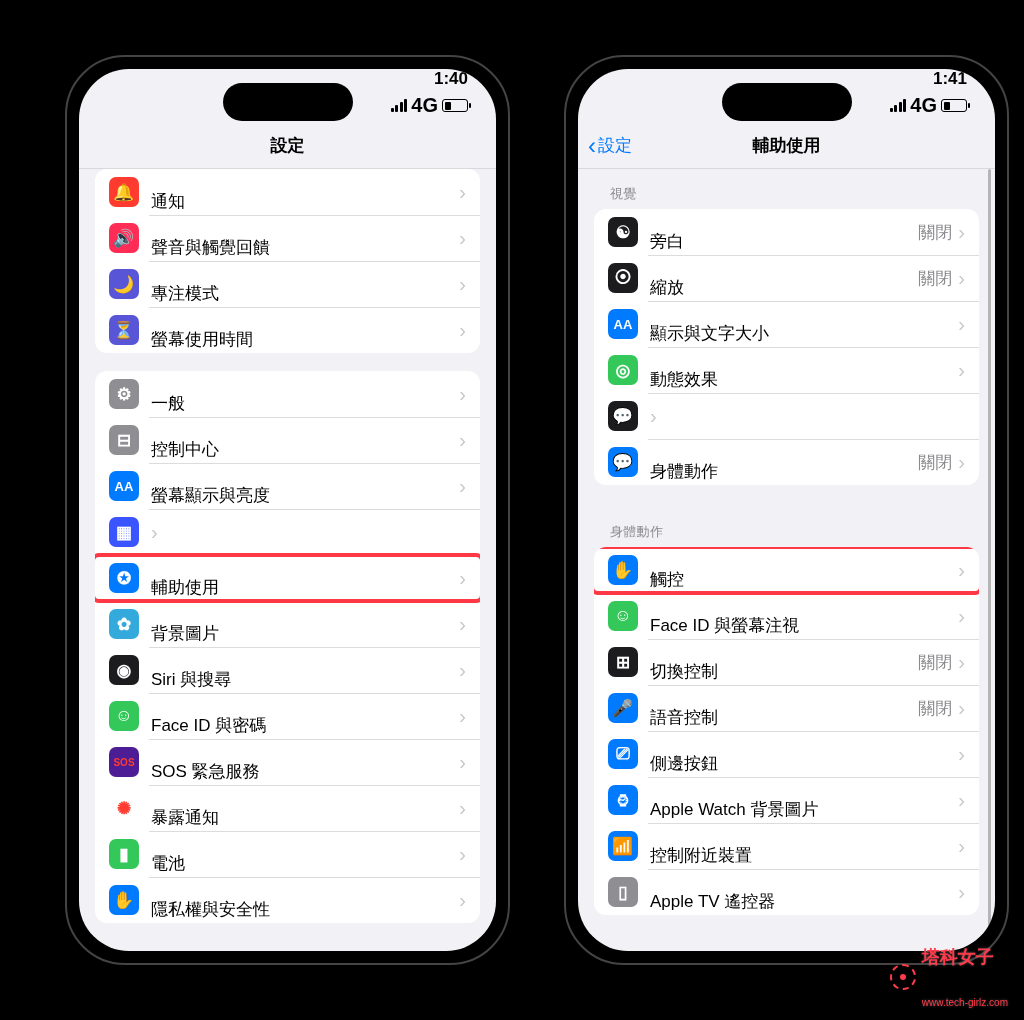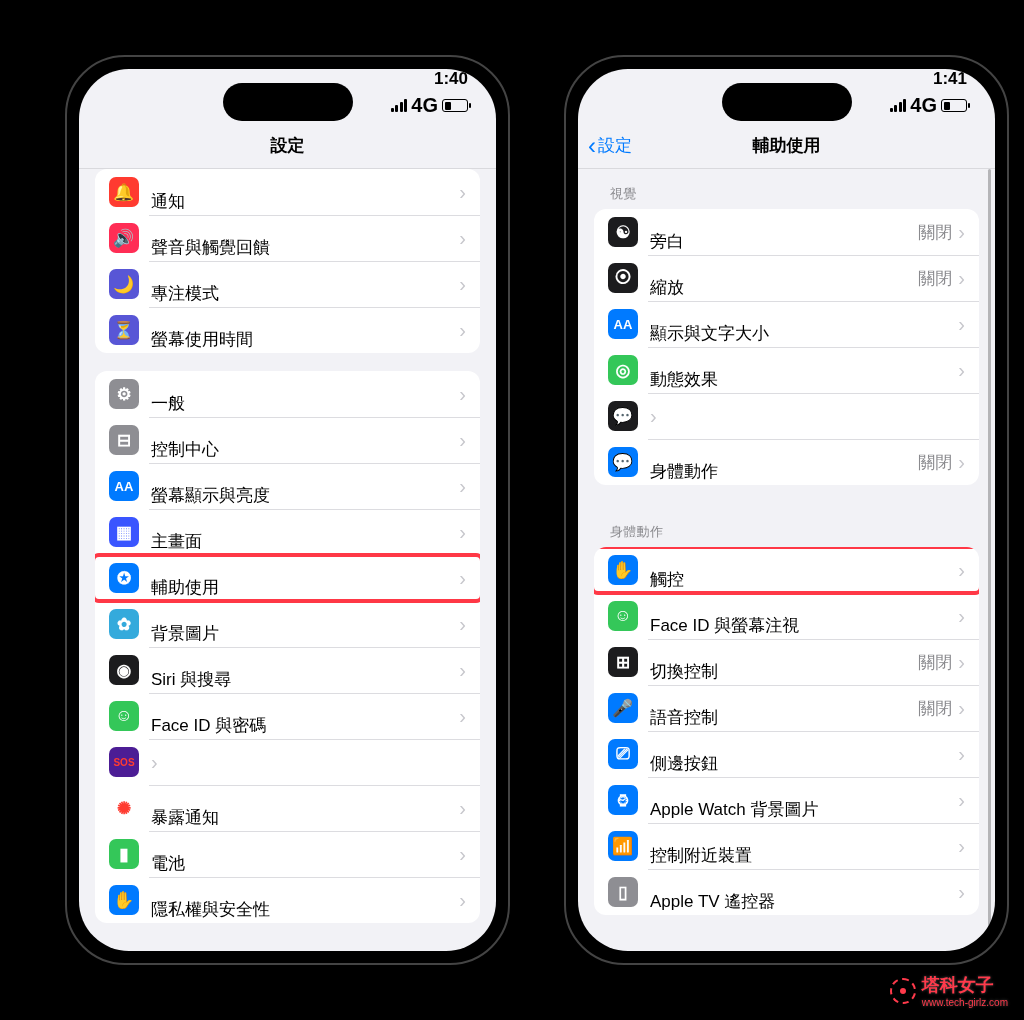--- a/index.html
+++ b/index.html
@@ -52,21 +52,21 @@
   .icon { width:30px; height:30px; border-radius:7px; margin-right:12px; flex-shrink:0; display:flex; align-items:center; justify-content:center; font-size:17px; color:#fff; font-weight:600;}
   .label { flex:1; font-size:17px; color:#000; white-space:nowrap; overflow:hidden; text-overflow:ellipsis;margin-top:18px;}
   .value { font-size:17px; color:#8a8a8e; margin-right:6px;}
   .chevron { color:#c7c7cc; font-size:20px; font-weight:400;}
   .highlight { position:absolute; border:4px solid #ff3846; border-radius:8px; pointer-events:none; z-index:15;}
   .watermark {
     position:absolute; right:16px; bottom:12px; z-index:30;
     color:#ff3a4b; font-size:18px; font-weight:700; display:flex; align-items:center; gap:6px;
     text-shadow:0 0 3px rgba(255,255,255,0.3);
   }
-  .watermark .sub{font-size:10px; color:#ff3a4b; display:block; font-weight:400;}
+  .watermark .sub{font-size:10px; color:#ff3a4b; display:block; font-weight:400;margin-top:28px;}
   .wm-icon{ width:26px;height:26px;border:2px dashed #ff3a4b;border-radius:50%; position:relative;}
   .wm-icon::before{content:"";position:absolute;left:8px;top:8px;width:6px;height:6px;background:#ff3a4b;border-radius:50%;}
   .scrollbar{position:absolute; right:4px; top:100px; width:3px; height:780px; background:rgba(0,0,0,0.25); border-radius:2px;}
   
   .btn-side{position:absolute; background:#333; border-radius:2px;}
   .phone .b1{left:-4px; top:160px; width:4px; height:32px;}
   .phone .b2{left:-4px; top:210px; width:4px; height:60px;}
   .phone .b3{left:-4px; top:285px; width:4px; height:60px;}
   .phone .b4{right:-4px; top:220px; width:4px; height:95px;}
 </style>
@@ -132,21 +132,20 @@
             <span class="label">控制中心</span>
             <span class="chevron">›</span>
           </div>
           <div class="row">
             <span class="icon" style="background: rgb(0, 122, 255); font-size: 13px; font-weight: 700;">AA</span>
             <span class="label">螢幕顯示與亮度</span>
             <span class="chevron">›</span>
           </div>
           <div class="row">
             <span class="icon" style="background: rgb(58, 85, 255);">▦</span>
-            <span class="label">主畫面</span>
             <span class="chevron">›</span>
           </div>
           <div class="row" style="position: relative;">
             <span class="icon" style="background: rgb(0, 122, 255);">✪</span>
             <span class="label">輔助使用</span>
             <span class="chevron">›</span>
             <div class="highlight" style="inset: -2px -4px;"></div>
           </div>
           <div class="row">
             <span class="icon" style="background: rgb(52, 170, 220);">✿</span>
@@ -158,20 +157,21 @@
             <span class="label">Siri 與搜尋</span>
             <span class="chevron">›</span>
           </div>
           <div class="row">
             <span class="icon" style="background: rgb(52, 199, 89);">☺︎</span>
             <span class="label">Face ID 與密碼</span>
             <span class="chevron">›</span>
           </div>
           <div class="row">
             <span class="icon" style="background: #4c1d95; color: rgb(255, 59, 48); font-size: 10px; font-weight: 700;">SOS</span>
+            <span class="label">SOS 緊急服務</span>
             <span class="chevron">›</span>
           </div>
           <div class="row">
             <span class="icon" style="background: rgb(255, 255, 255); color: rgb(255, 59, 48);">✺</span>
             <span class="label">暴露通知</span>
             <span class="chevron">›</span>
           </div>
           <div class="row">
             <span class="icon" style="background: rgb(52, 199, 89);">▮</span>
             <span class="label">電池</span>

